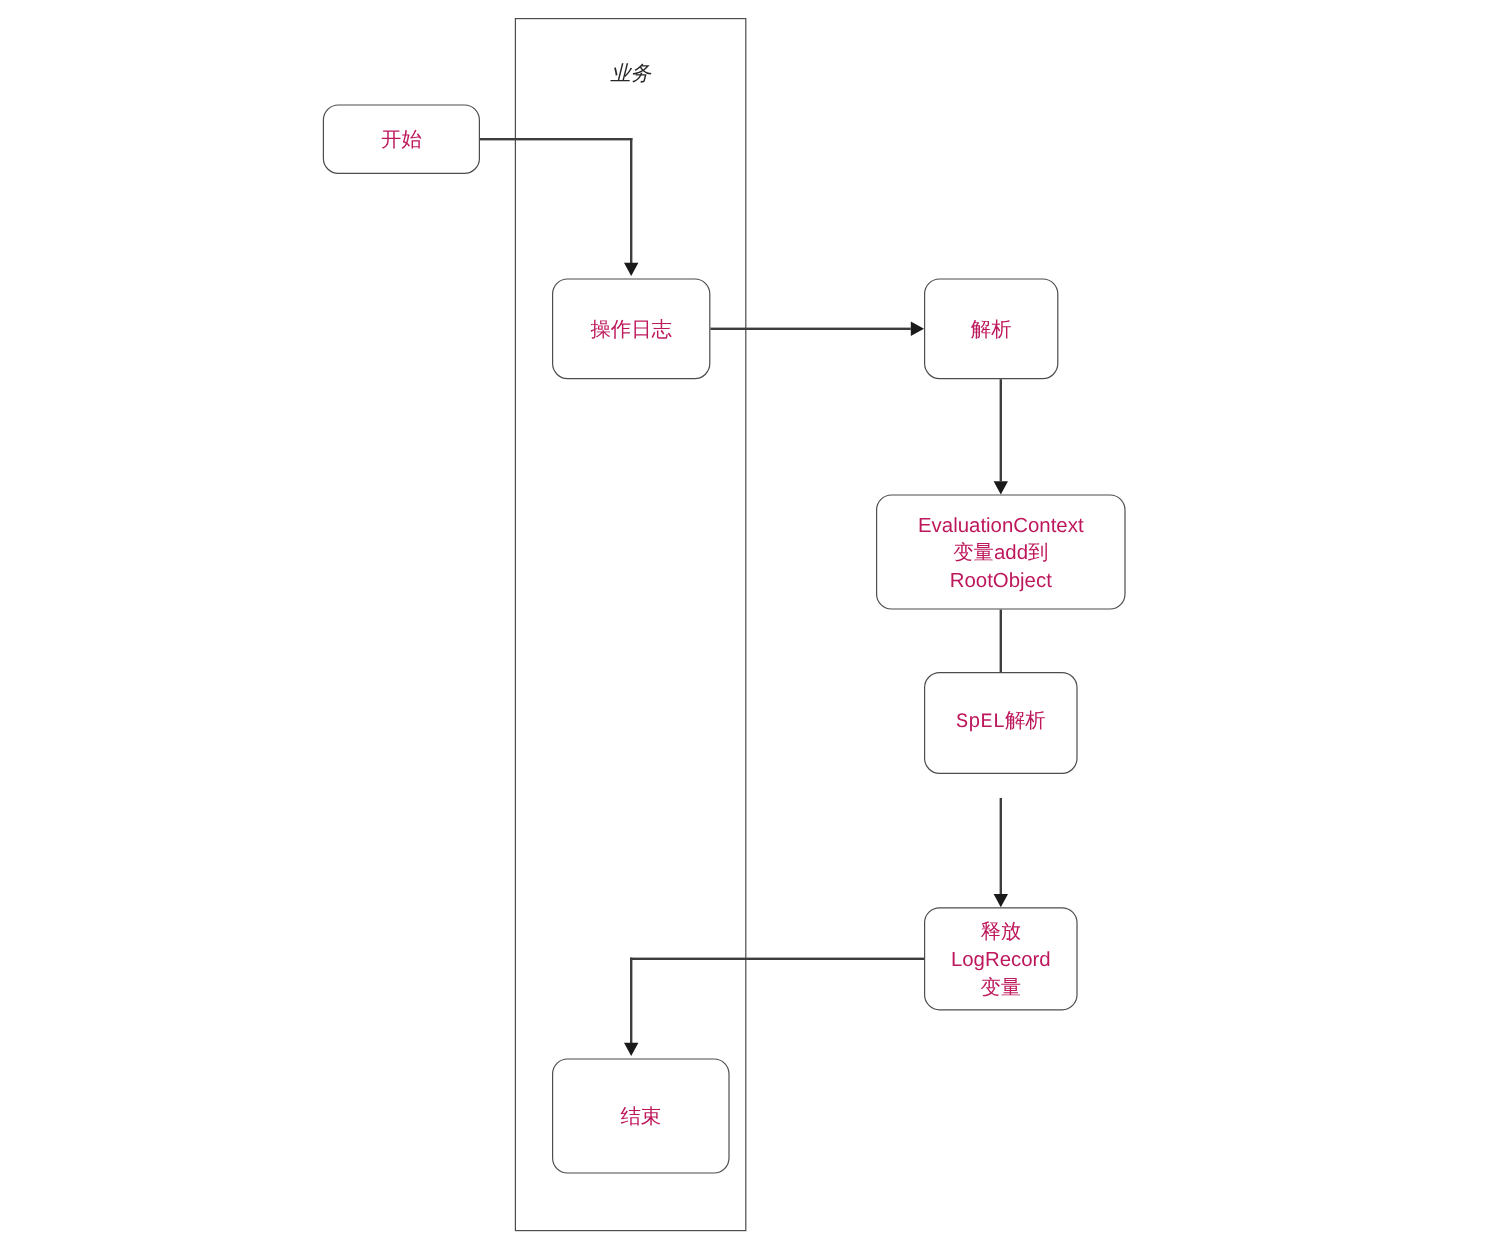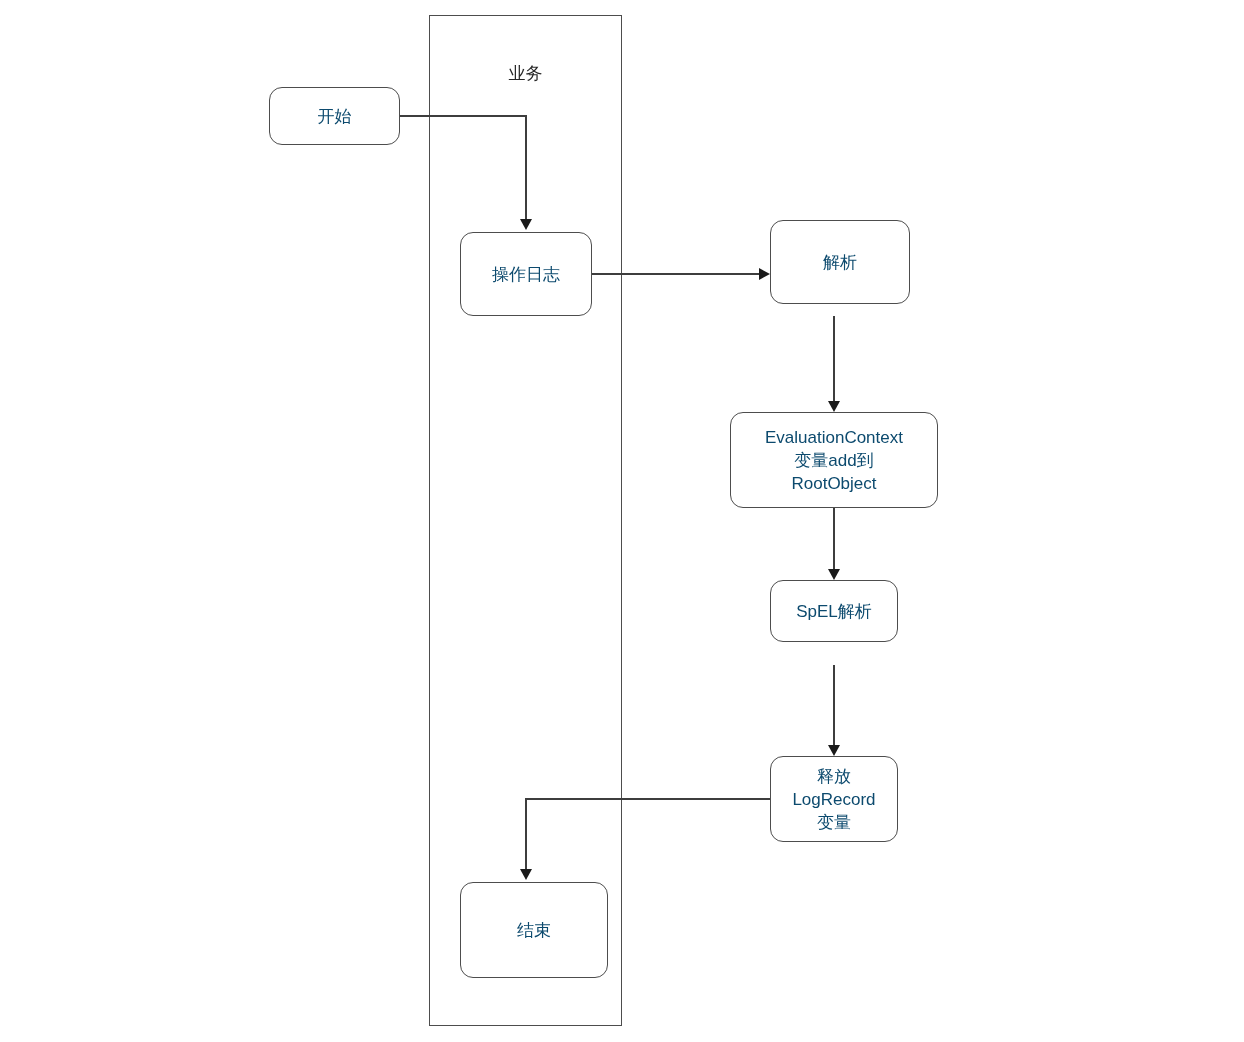--- a/index.html
+++ b/index.html
@@ -44,21 +44,21 @@
     box-sizing: border-box;
     border: 1.6px solid #4d4d4d;
     border-radius: 13px;
     background: #ffffff;
     display: flex;
     align-items: center;
     justify-content: center;
     text-align: center;
     font-size: 17px;
     line-height: 23px;
-    color: #0c4a6e;
+    color: #be185d;
     z-index: 5;
     padding: 2px 6px;
   }
   .node .node-text {
     display: block;
     white-space: pre-line;
   }
 
   
   .seg {
@@ -85,21 +85,21 @@
     border-bottom: 6.5px solid transparent;
     border-left: 11px solid #1a1a1a;
   }
 </style>
 </head>
 <body>
 
 <div id="canvas">
 
   <div class="lane" style="left:429px; top:15px; width:193px; height:1011px;">
-    <div class="lane-label" style="top:48px;">业务</div>
+    <div class="lane-label" style="top:36px;font-style:italic;">业务</div>
   </div>
 
 
   <div class="seg h" style="left:400px; top:115px; width:127px;"></div>
   <div class="seg v" style="left:525px; top:115px; height:105px;"></div>
   <div class="arrowhead down" style="left:519.5px; top:219px;"></div>
 
   <div class="seg h" style="left:592px; top:273px; width:167px;"></div>
   <div class="arrowhead right" style="left:759px; top:267.5px;"></div>
 
@@ -117,31 +117,31 @@
   <div class="arrowhead down" style="left:519.5px; top:869px;"></div>
 
   <div class="node" style="left:269px; top:87px; width:131px; height:58px;">
     <span class="node-text">开始</span>
   </div>
 
   <div class="node" style="left:460px; top:232px; width:132px; height:84px;">
     <span class="node-text">操作日志</span>
   </div>
 
-  <div class="node" style="left:770px; top:220px; width:140px; height:84px;">
+  <div class="node" style="left:770px; top:232px; width:112px; height:84px;">
     <span class="node-text">解析</span>
   </div>
 
   <div class="node" style="left:730px; top:412px; width:208px; height:96px;justify-content:center;">
     <span class="node-text">EvaluationContext
 变量add到
 RootObject</span>
   </div>
 
-  <div class="node" style="left:770px; top:580px; width:128px; height:62px;">
+  <div class="node" style="left:770px; top:560px; width:128px; height:85px;font-family:Liberation Mono, monospace;">
     <span class="node-text">SpEL解析</span>
   </div>
 
   <div class="node" style="left:770px; top:756px; width:128px; height:86px;justify-content:center;">
     <span class="node-text">释放
 LogRecord
 变量</span>
   </div>
 
   <div class="node" style="left:460px; top:882px; width:148px; height:96px;">

